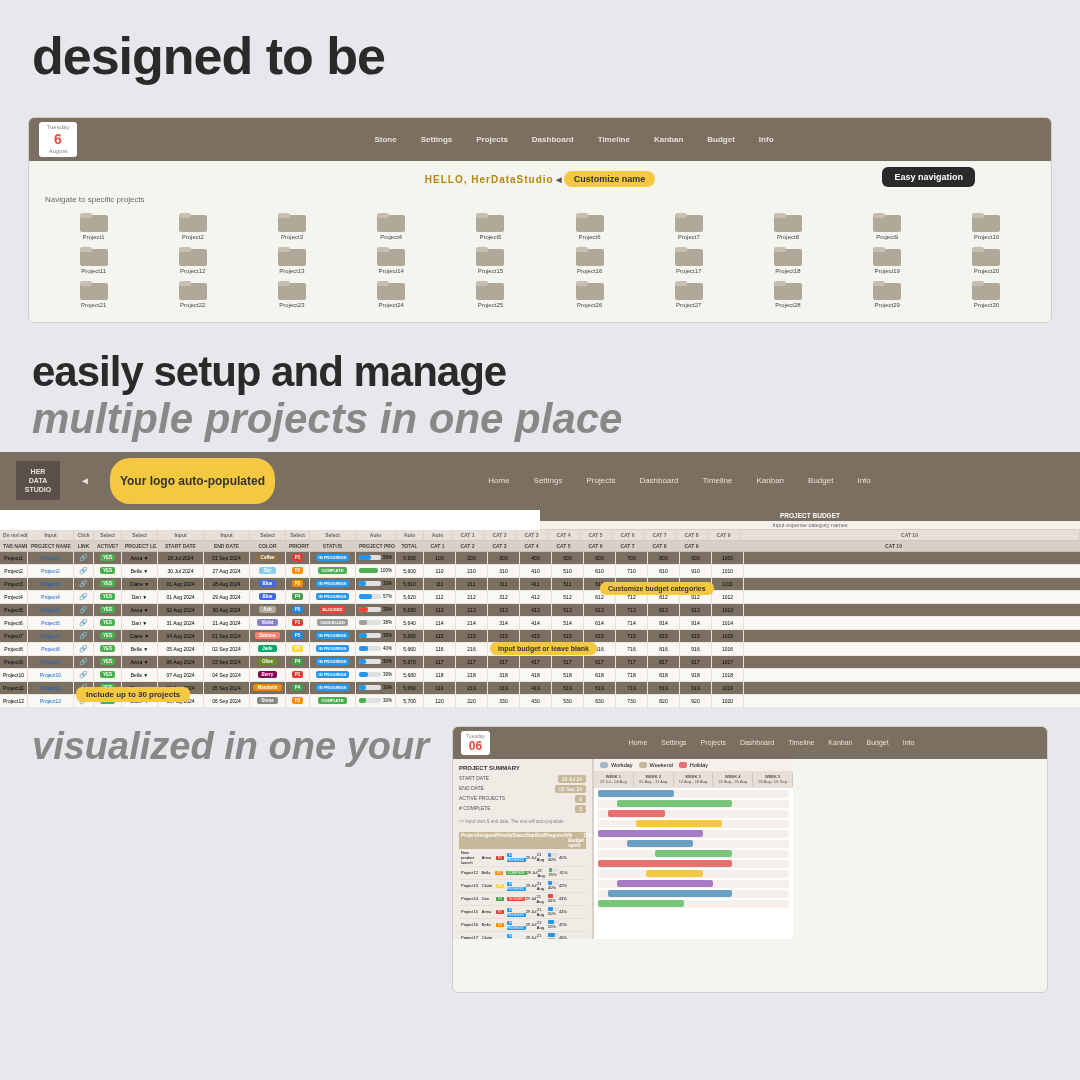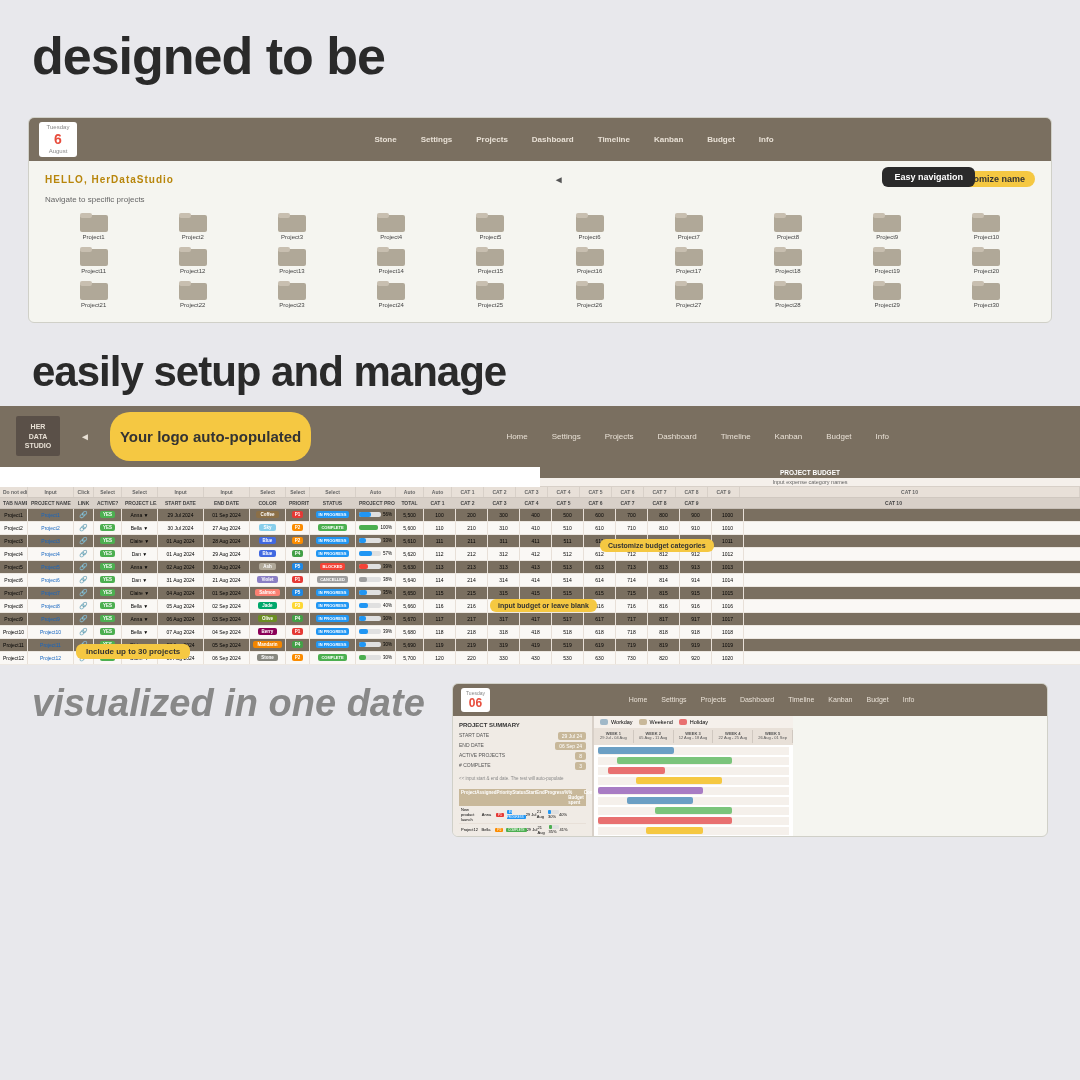--- a/index.html
+++ b/index.html
@@ -70,22 +70,21 @@
       font-weight: 600;
     }
     .app-content-1 {
       padding: 10px 16px 14px 16px;
     }
     .hello-bar {
       text-align: center;
       margin-bottom: 8px;
       display: flex;
       align-items: center;
-      justify-content: space-between;
-      gap: 10px;
+      justify-content: center;
       position: relative;
     }
     .hello-text {
       color: #b8860b;
       font-size: 10px;
       font-weight: 600;
       letter-spacing: 1px;
     }
     .customize-badge {
       background: #f5c842;
@@ -154,21 +153,21 @@
       padding: 6px 8px;
       text-align: center;
       line-height: 1.3;
       border-radius: 2px;
       min-width: 44px;
     }
     .logo-arrow-badge {
       background: #f5c842;
       border-radius: 20px;
       padding: 16px 10px;
-      font-size: 15px;
+      font-size: 12px;
       font-weight: 700;
       color: #333;
     }
     .nav-links-2 {
       display: flex;
       gap: 24px;
       flex: 1;
       justify-content: center;
     }
     .nav-link-2 {
@@ -211,21 +210,21 @@
     }
     .bottom-left {
       flex: 0 0 420px;
     }
     .bottom-right {
       flex: 1;
       background: #f5f5f0;
       border-radius: 6px;
       border: 1px solid #d0d0c8;
       overflow: hidden;
-      height: 154px;
+      height: 267px;
     }
     .bottom-nav {
       background: #7a6f60;
       display: flex;
       align-items: center;
       padding: 4px 8px;
       gap: 14px;
     }
     .bottom-date-box {
       background: white;
@@ -571,20 +570,21 @@
       <rect x="0" y="3" width="12" height="5" rx="2" fill="#c8bfb0"></rect>
     </svg>
     <span class="project-label">Project30</span>
   </div>
       </div>
   </div>
 </div>
 
 <div class="section-mid-text">
   <div class="headline-1" style="font-size:42px;">easily setup and manage</div>
+  <div class="headline-italic" style="font-size:42px;">multiple projects in one place</div>
 </div>
 
 <div class="app-window-2">
   <div class="app-nav-bar-2">
     <div class="logo-box">HER<br>DATA<br>STUDIO</div>
     <span style="color:#e8e0d5; font-size:10px;">◄</span>
     <span class="logo-arrow-badge">Your logo auto-populated</span>
     <div class="nav-links-2">
       <span class="nav-link-2">Home</span>
       <span class="nav-link-2">Settings</span>
@@ -1133,21 +1133,21 @@
             <div class="sd-cell" style="width:32px; font-size:5px;">920</div>
             <div class="sd-cell" style="width:32px; font-size:5px;">1020</div>
   </div>
         </div>
     </div>
   </div>
 </div>
 
 <div class="section-bottom">
   <div class="bottom-left">
-    <div class="headline-italic" style="font-size:38px;">visualized in one date</div>
+    <div class="headline-italic" style="font-size:38px;">visualized in one your</div>
   </div>
   <div class="bottom-right">
 
     <div class="bottom-nav">
       <div class="bottom-date-box">
         <div style="font-size:5px; color:#888;">Tuesday</div>
         <div class="d-day">06</div>
       </div>
       <div class="bottom-nav-links">
         <span class="bottom-nav-link">Home</span>

